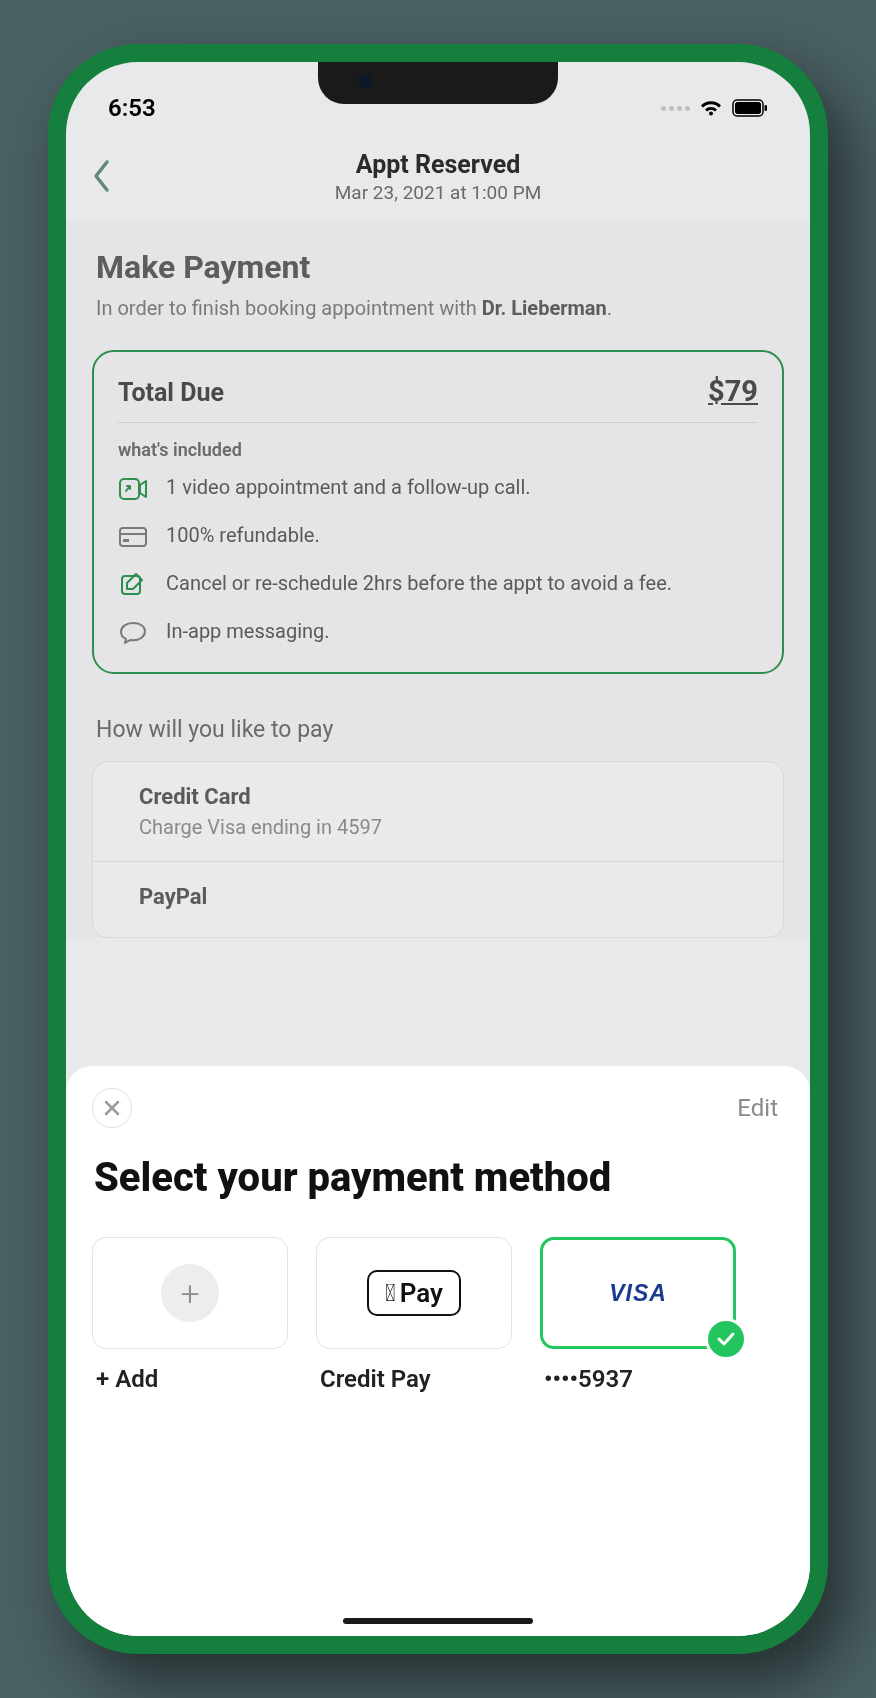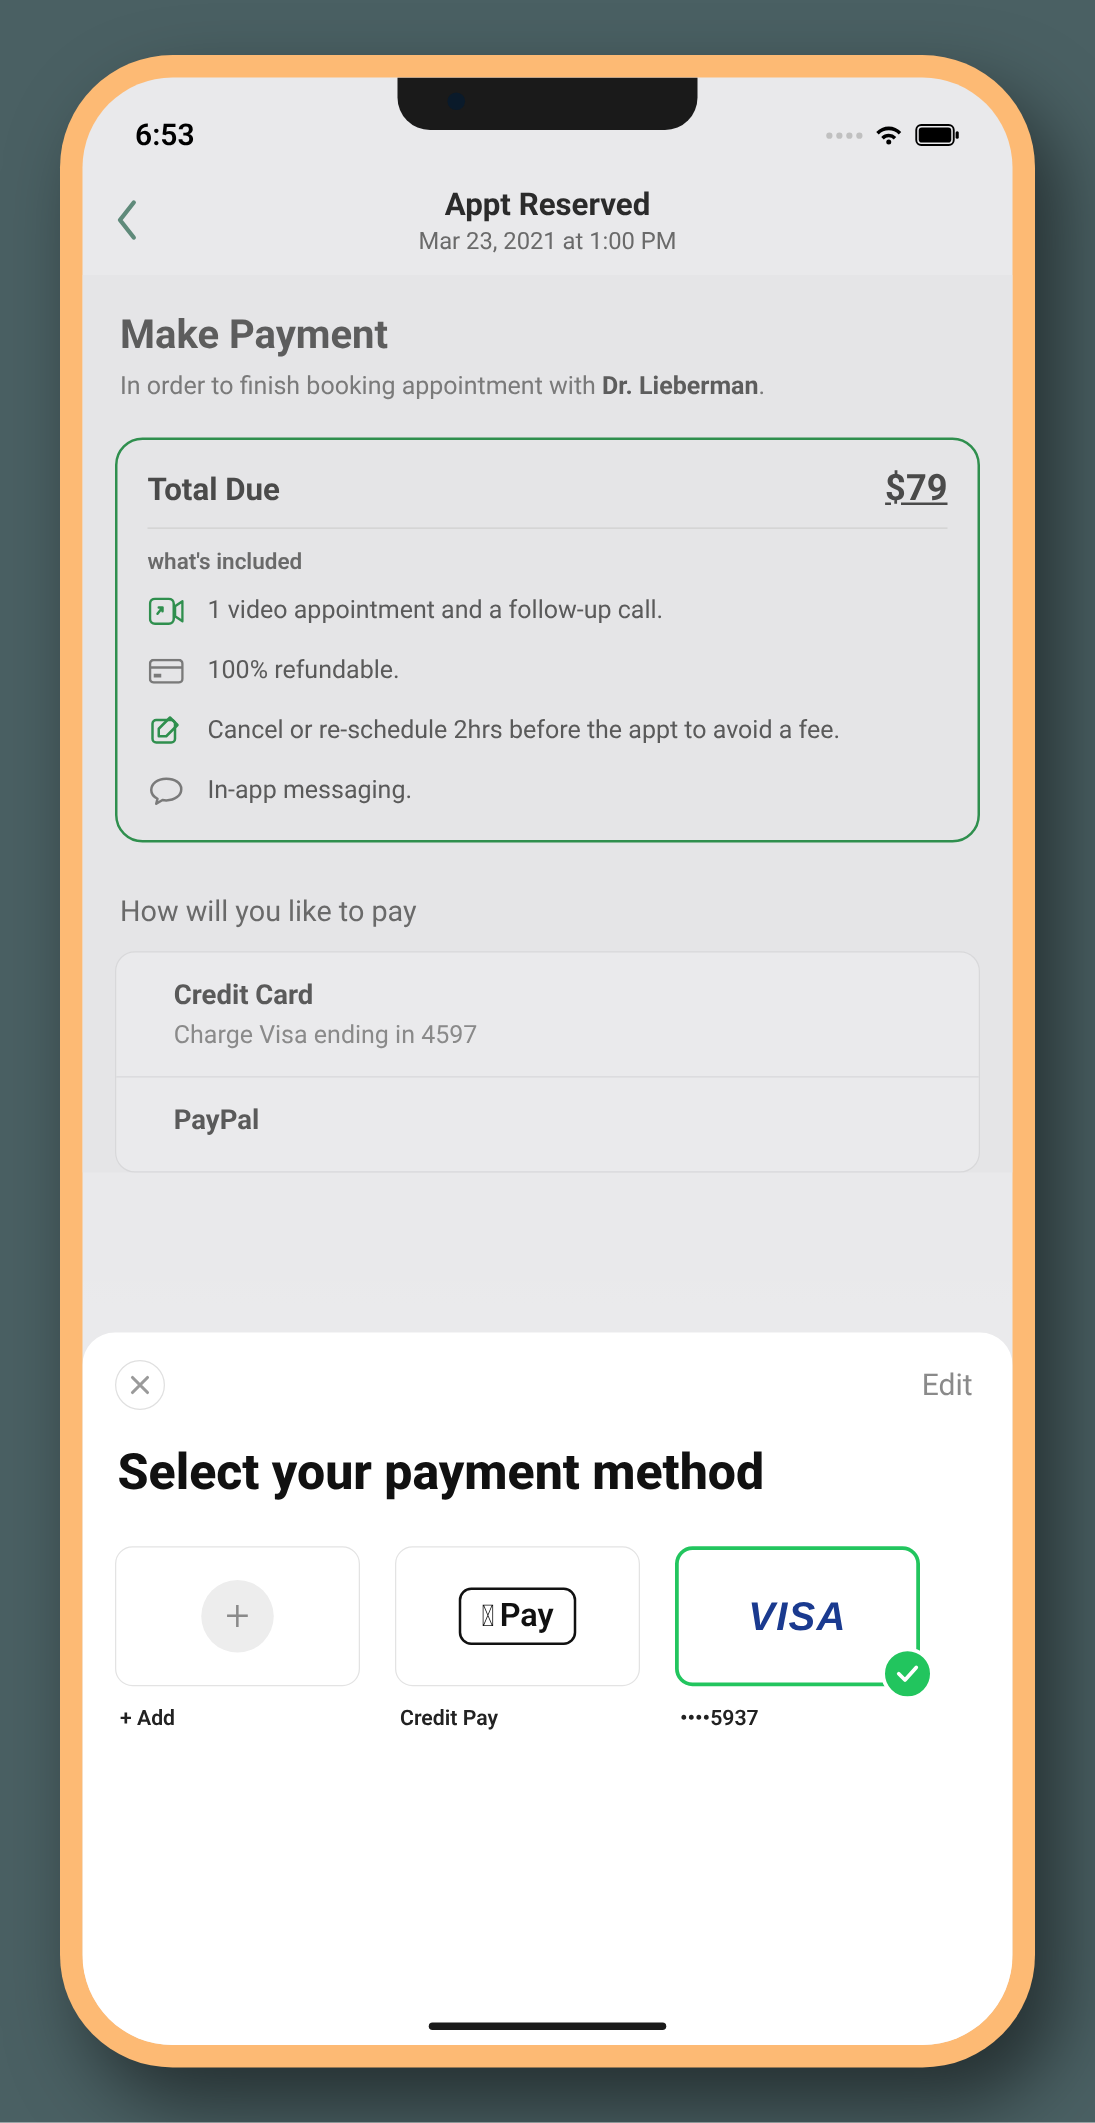--- a/index.html
+++ b/index.html
@@ -8,21 +8,21 @@
     background: #4a6063;
     width: 876px;
     height: 1698px;
     display: flex;
     align-items: center;
     justify-content: center;
   }
   .phone-frame {
     width: 780px;
     height: 1610px;
-    background: #fdba74;
+    background: #15803d;
     border-radius: 90px;
     padding: 18px;
     box-shadow: 20px 30px 60px rgba(0,0,0,0.5);
     position: relative;
   }
   .phone-inner {
     width: 100%;
     height: 100%;
     background: #e9e9eb;
     border-radius: 72px;
@@ -219,40 +219,40 @@
     gap: 4px;
     font-size: 26px;
     font-weight: 600;
     color: #111;
   }
   .apple-logo { font-size: 24px; }
   .visa-logo {
     font-family: Arial, sans-serif;
     font-weight: 900;
     font-style: italic;
-    font-size: 32px;
+    font-size: 23px;
     letter-spacing: 1px;
     color: #1a3a8f;
     text-align: right;
   }
   .check-badge {
     position: absolute;
     bottom: -14px;
     right: -14px;
     width: 42px;
     height: 42px;
     border-radius: 50%;
     background: #22c55e;
     border: 3px solid #fff;
     display: flex;
     align-items: center;
     justify-content: center;
   }
   .method-label {
-    font-size: 17px;
+    font-size: 24px;
     font-weight: 600;
     color: #222;
     margin-top: 16px;
     padding-left: 4px;
   }
 
   .home-indicator {
     position: absolute;
     bottom: 12px;
     left: 50%;

